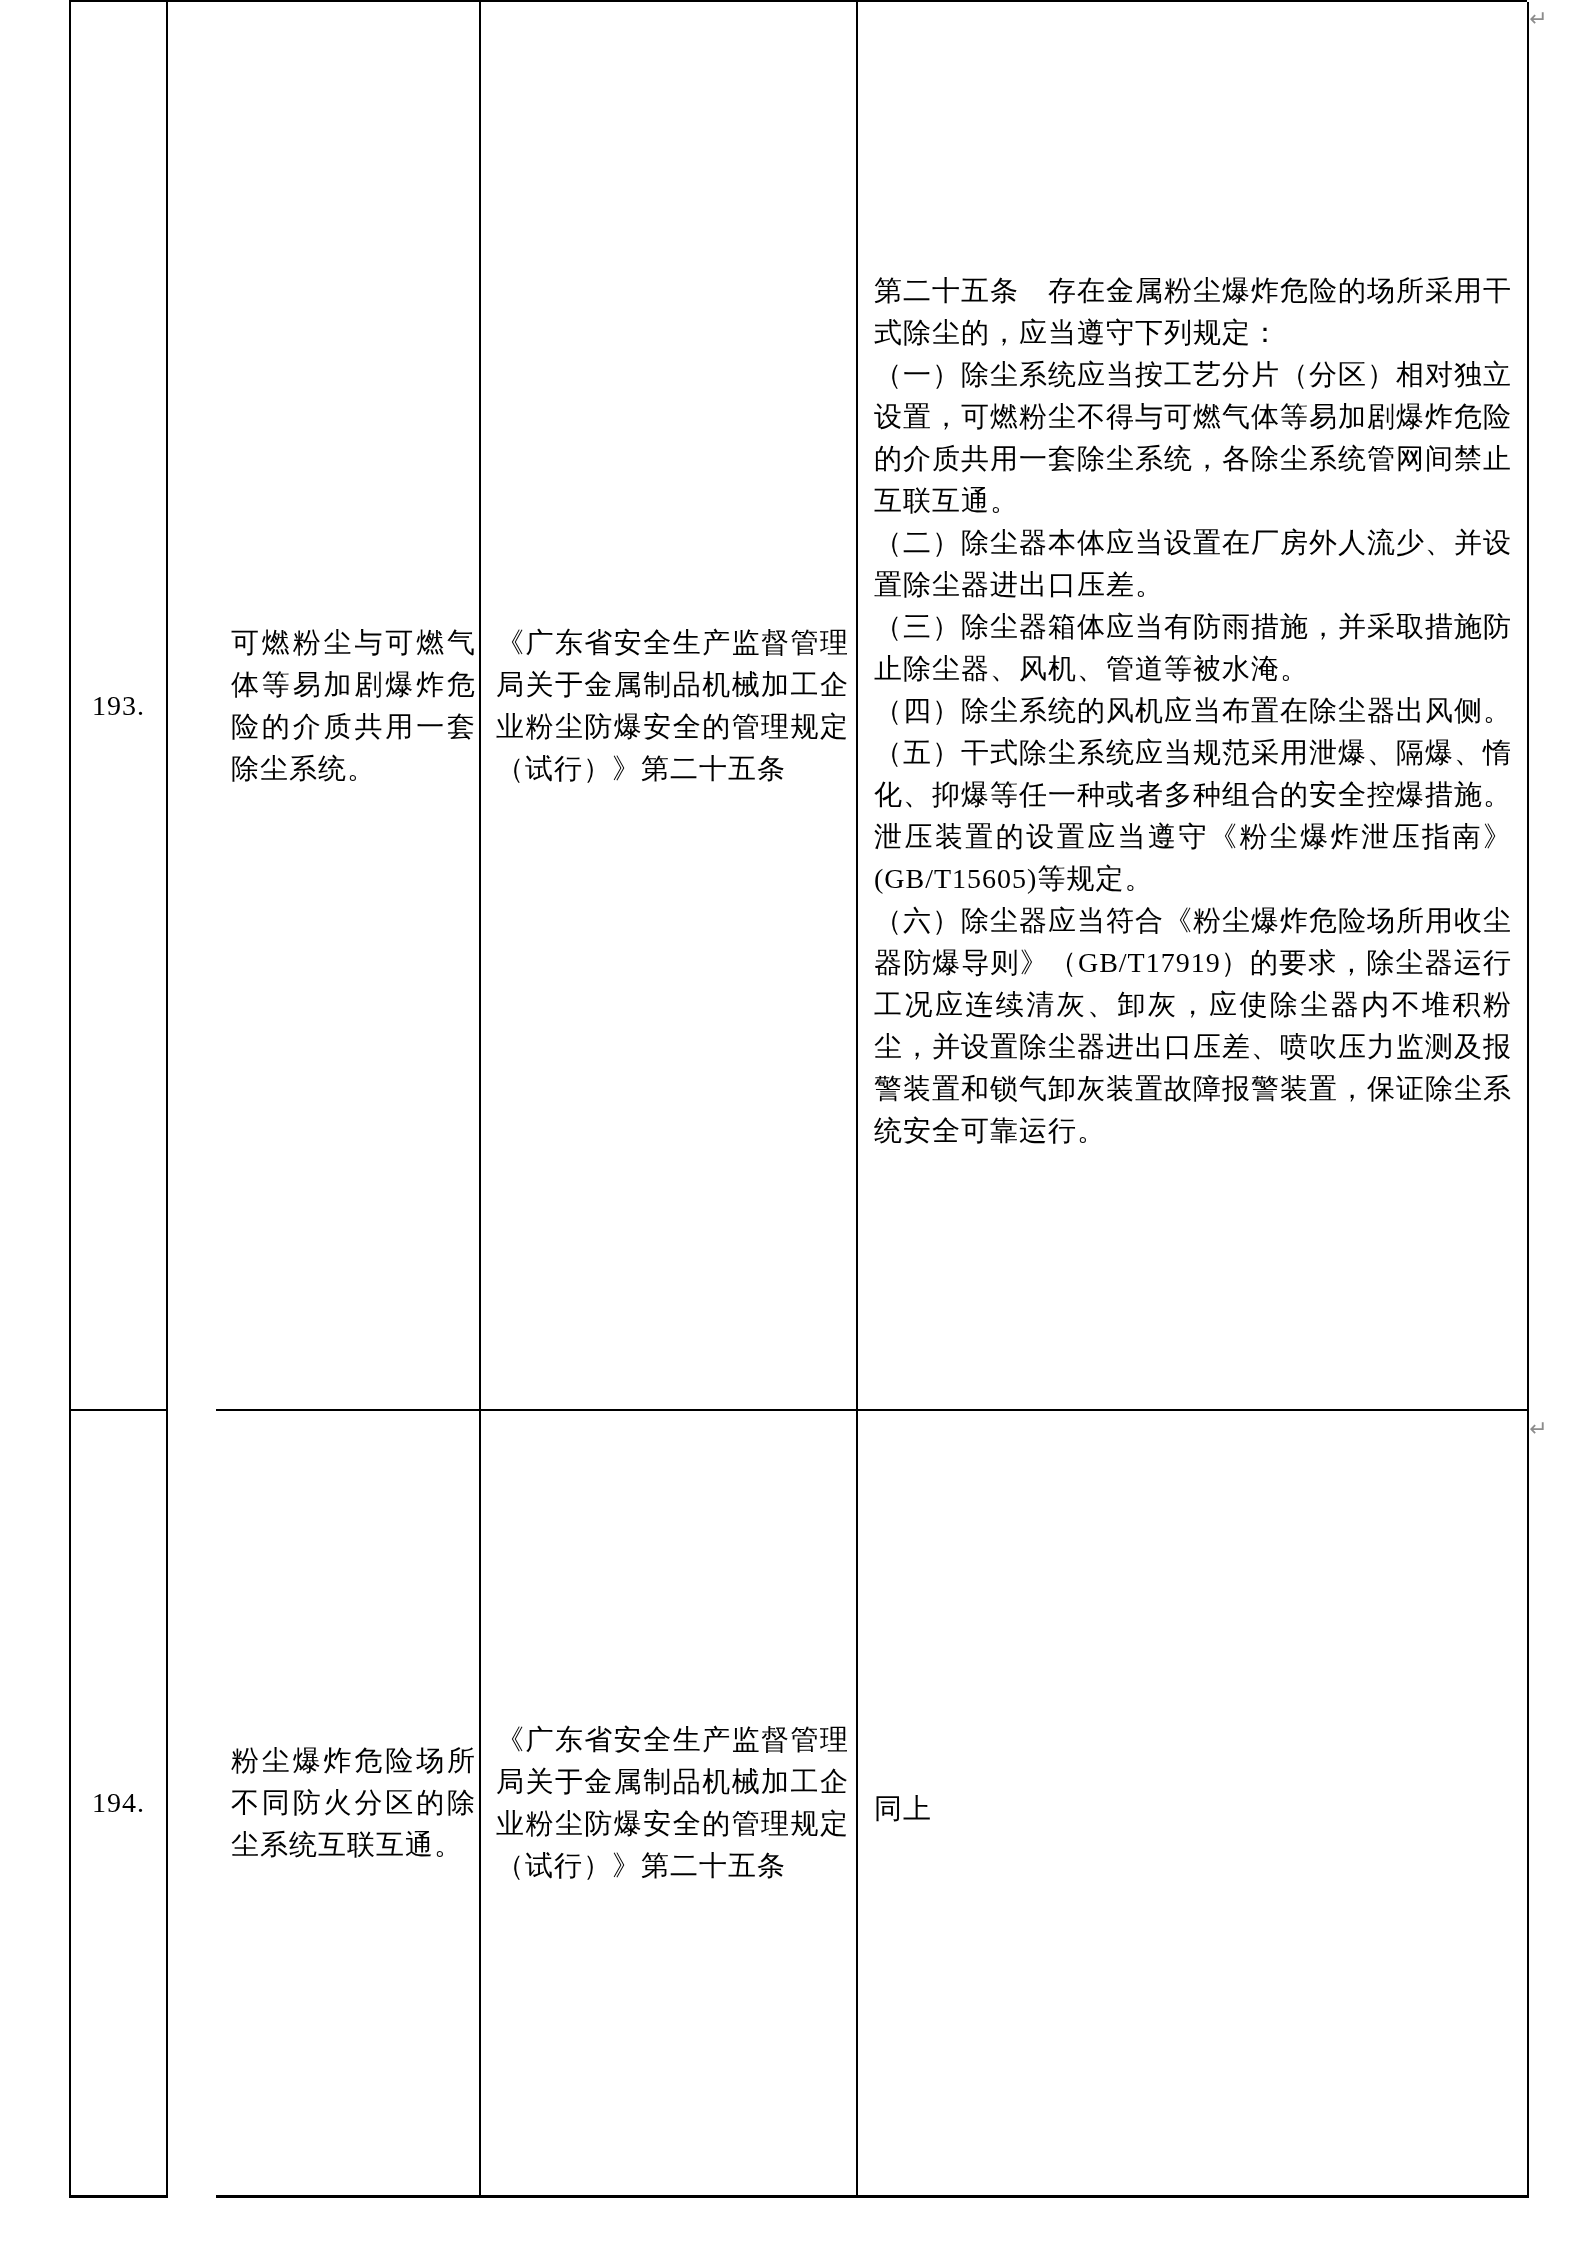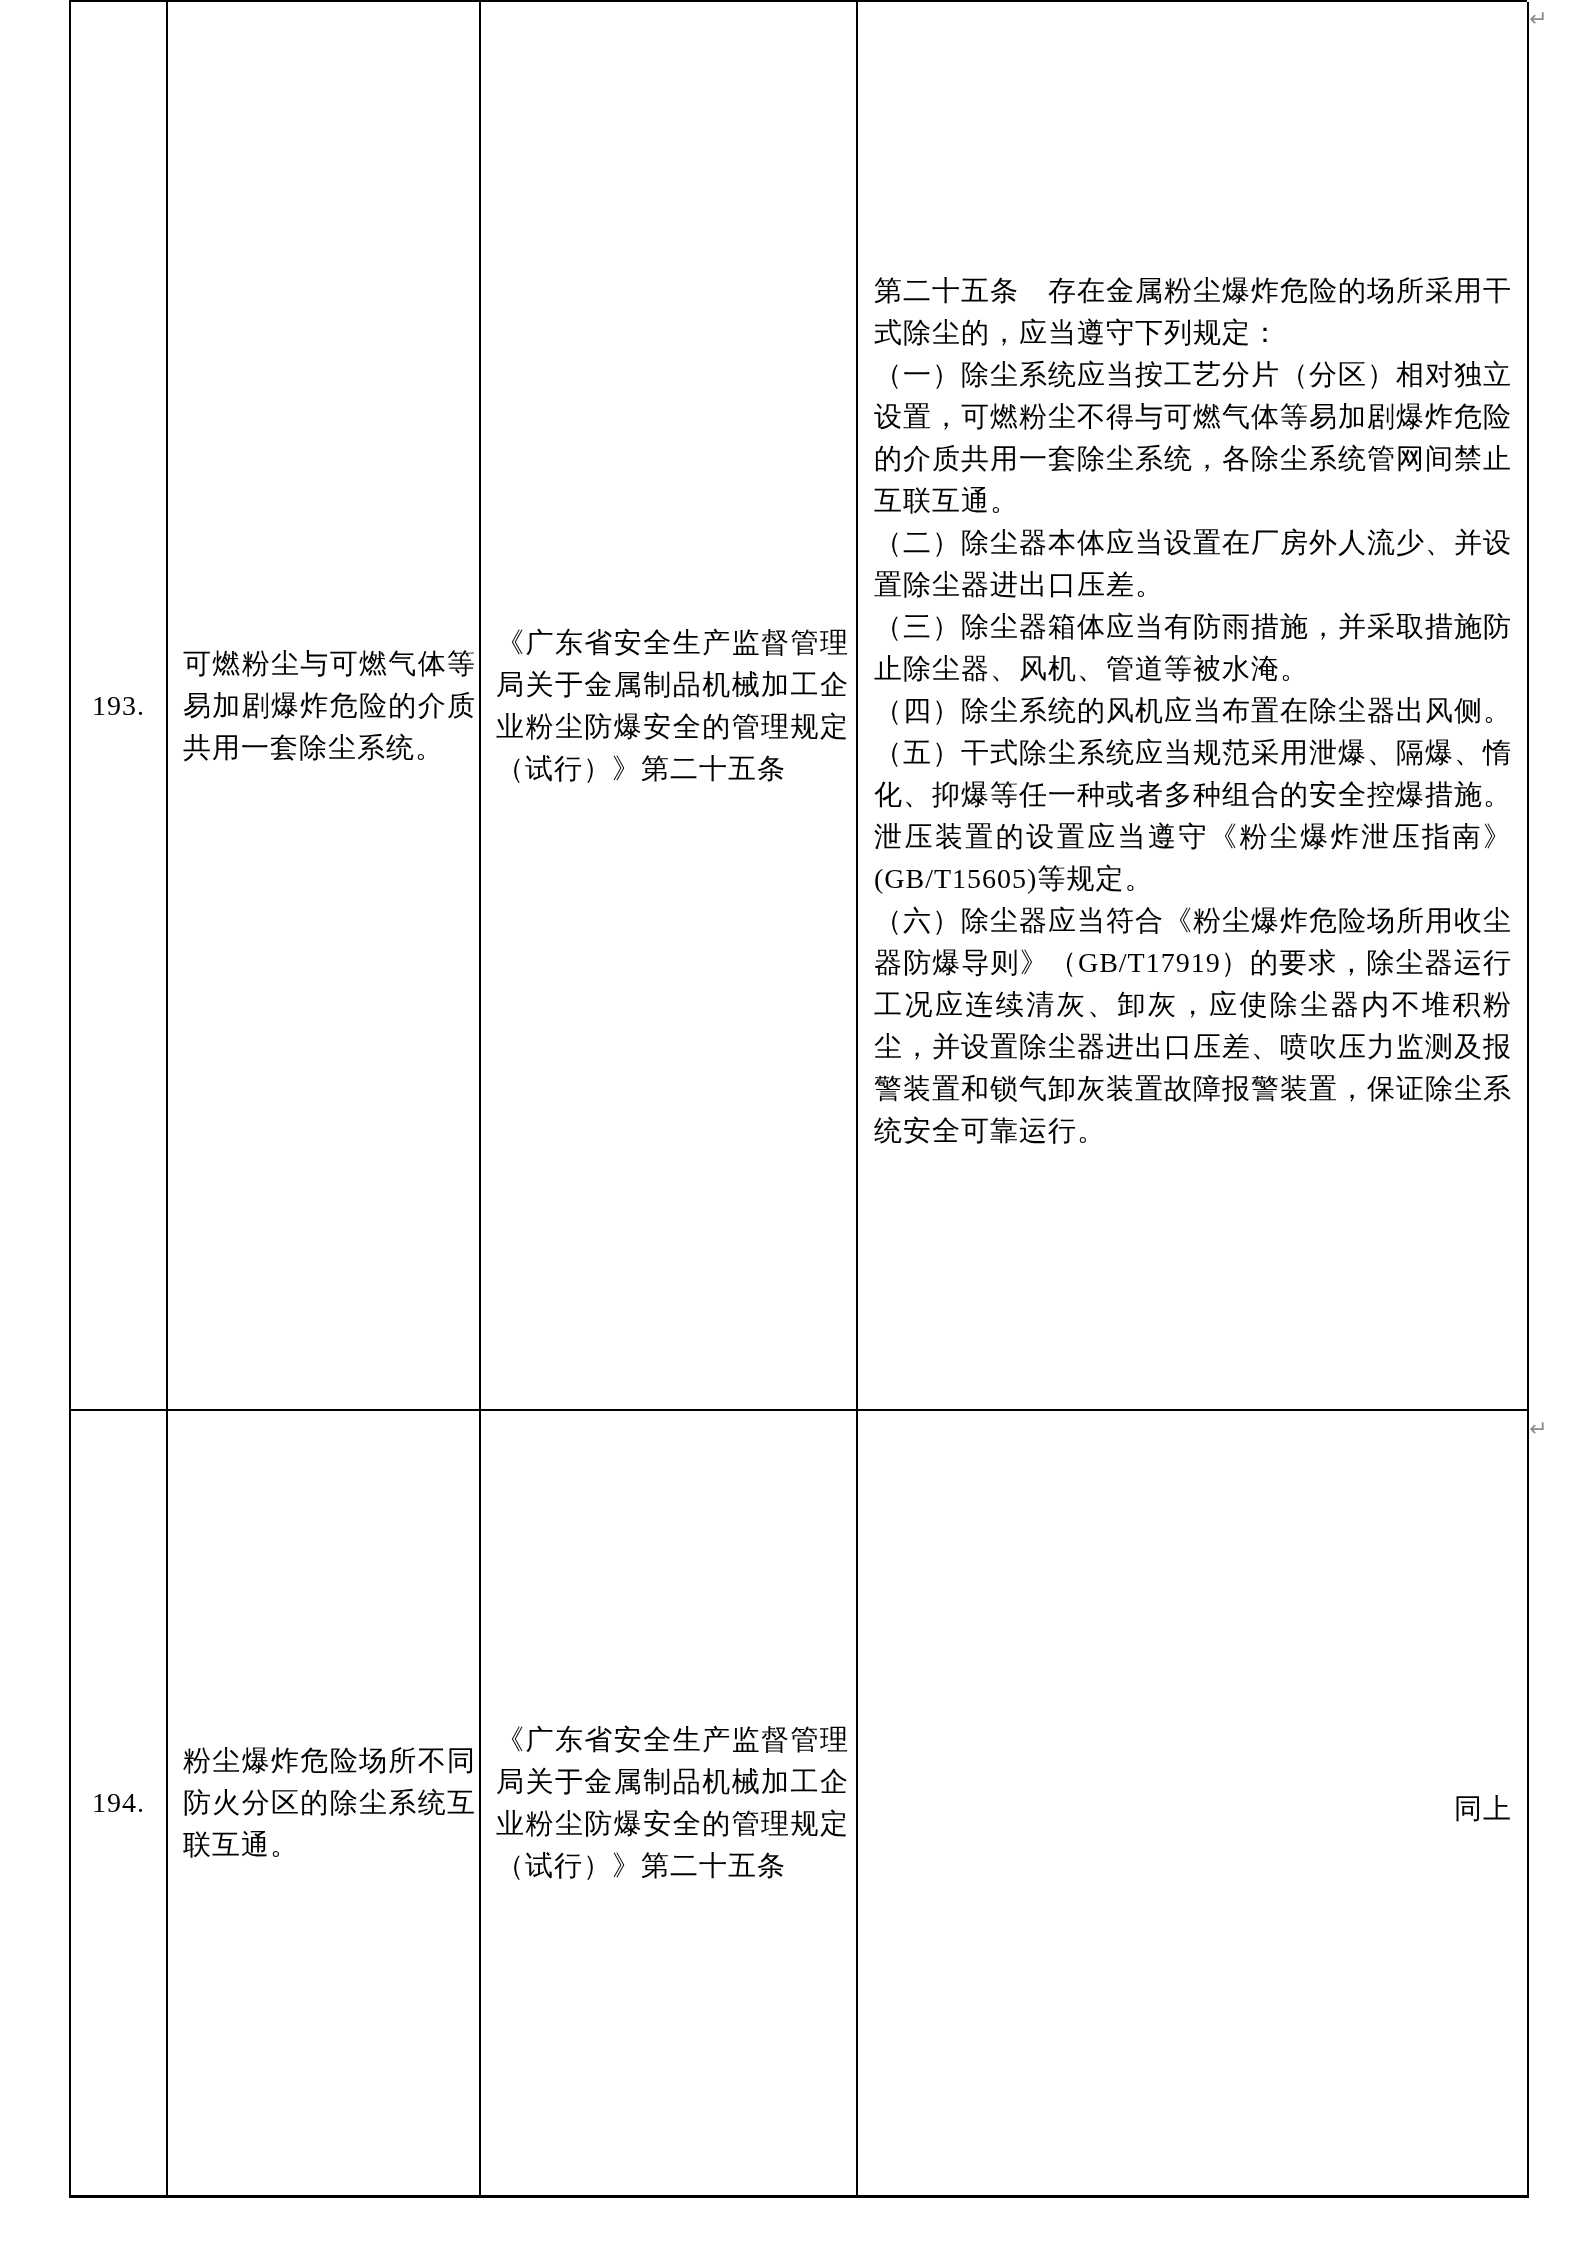--- a/index.html
+++ b/index.html
@@ -30,23 +30,23 @@
     box-sizing: border-box;
     display: flex;
     flex-direction: column;
     justify-content: center;
     font-size: 28px;
     line-height: 42px;
     letter-spacing: 1px;
     overflow: hidden;
   }
   .cell-no { text-align: center; }
-  .cell-issue   { padding: 0 3px 0 15px;  text-align: justify; }
+  .cell-issue   { padding: 0 3px 0 15px;  text-align: justify; margin-left: 48px; }
   .cell-basis   { padding: 0 7px 0 15px;  text-align: justify; }
-  .cell-prov    { padding: 11px 15px 0 16px; text-align: justify; align-items: flex-end; }
+  .cell-prov    { padding: 11px 15px 0 16px; text-align: justify; }
   .cell p { margin: 0; }
   .row-end-mark {
     position: absolute;
     left: 1529px;
     color: #8c8c8c;
     font-size: 22px;
     line-height: 22px;
     font-family: "DejaVu Sans", sans-serif;
   }
   .mark-1 { top: 8px; }

